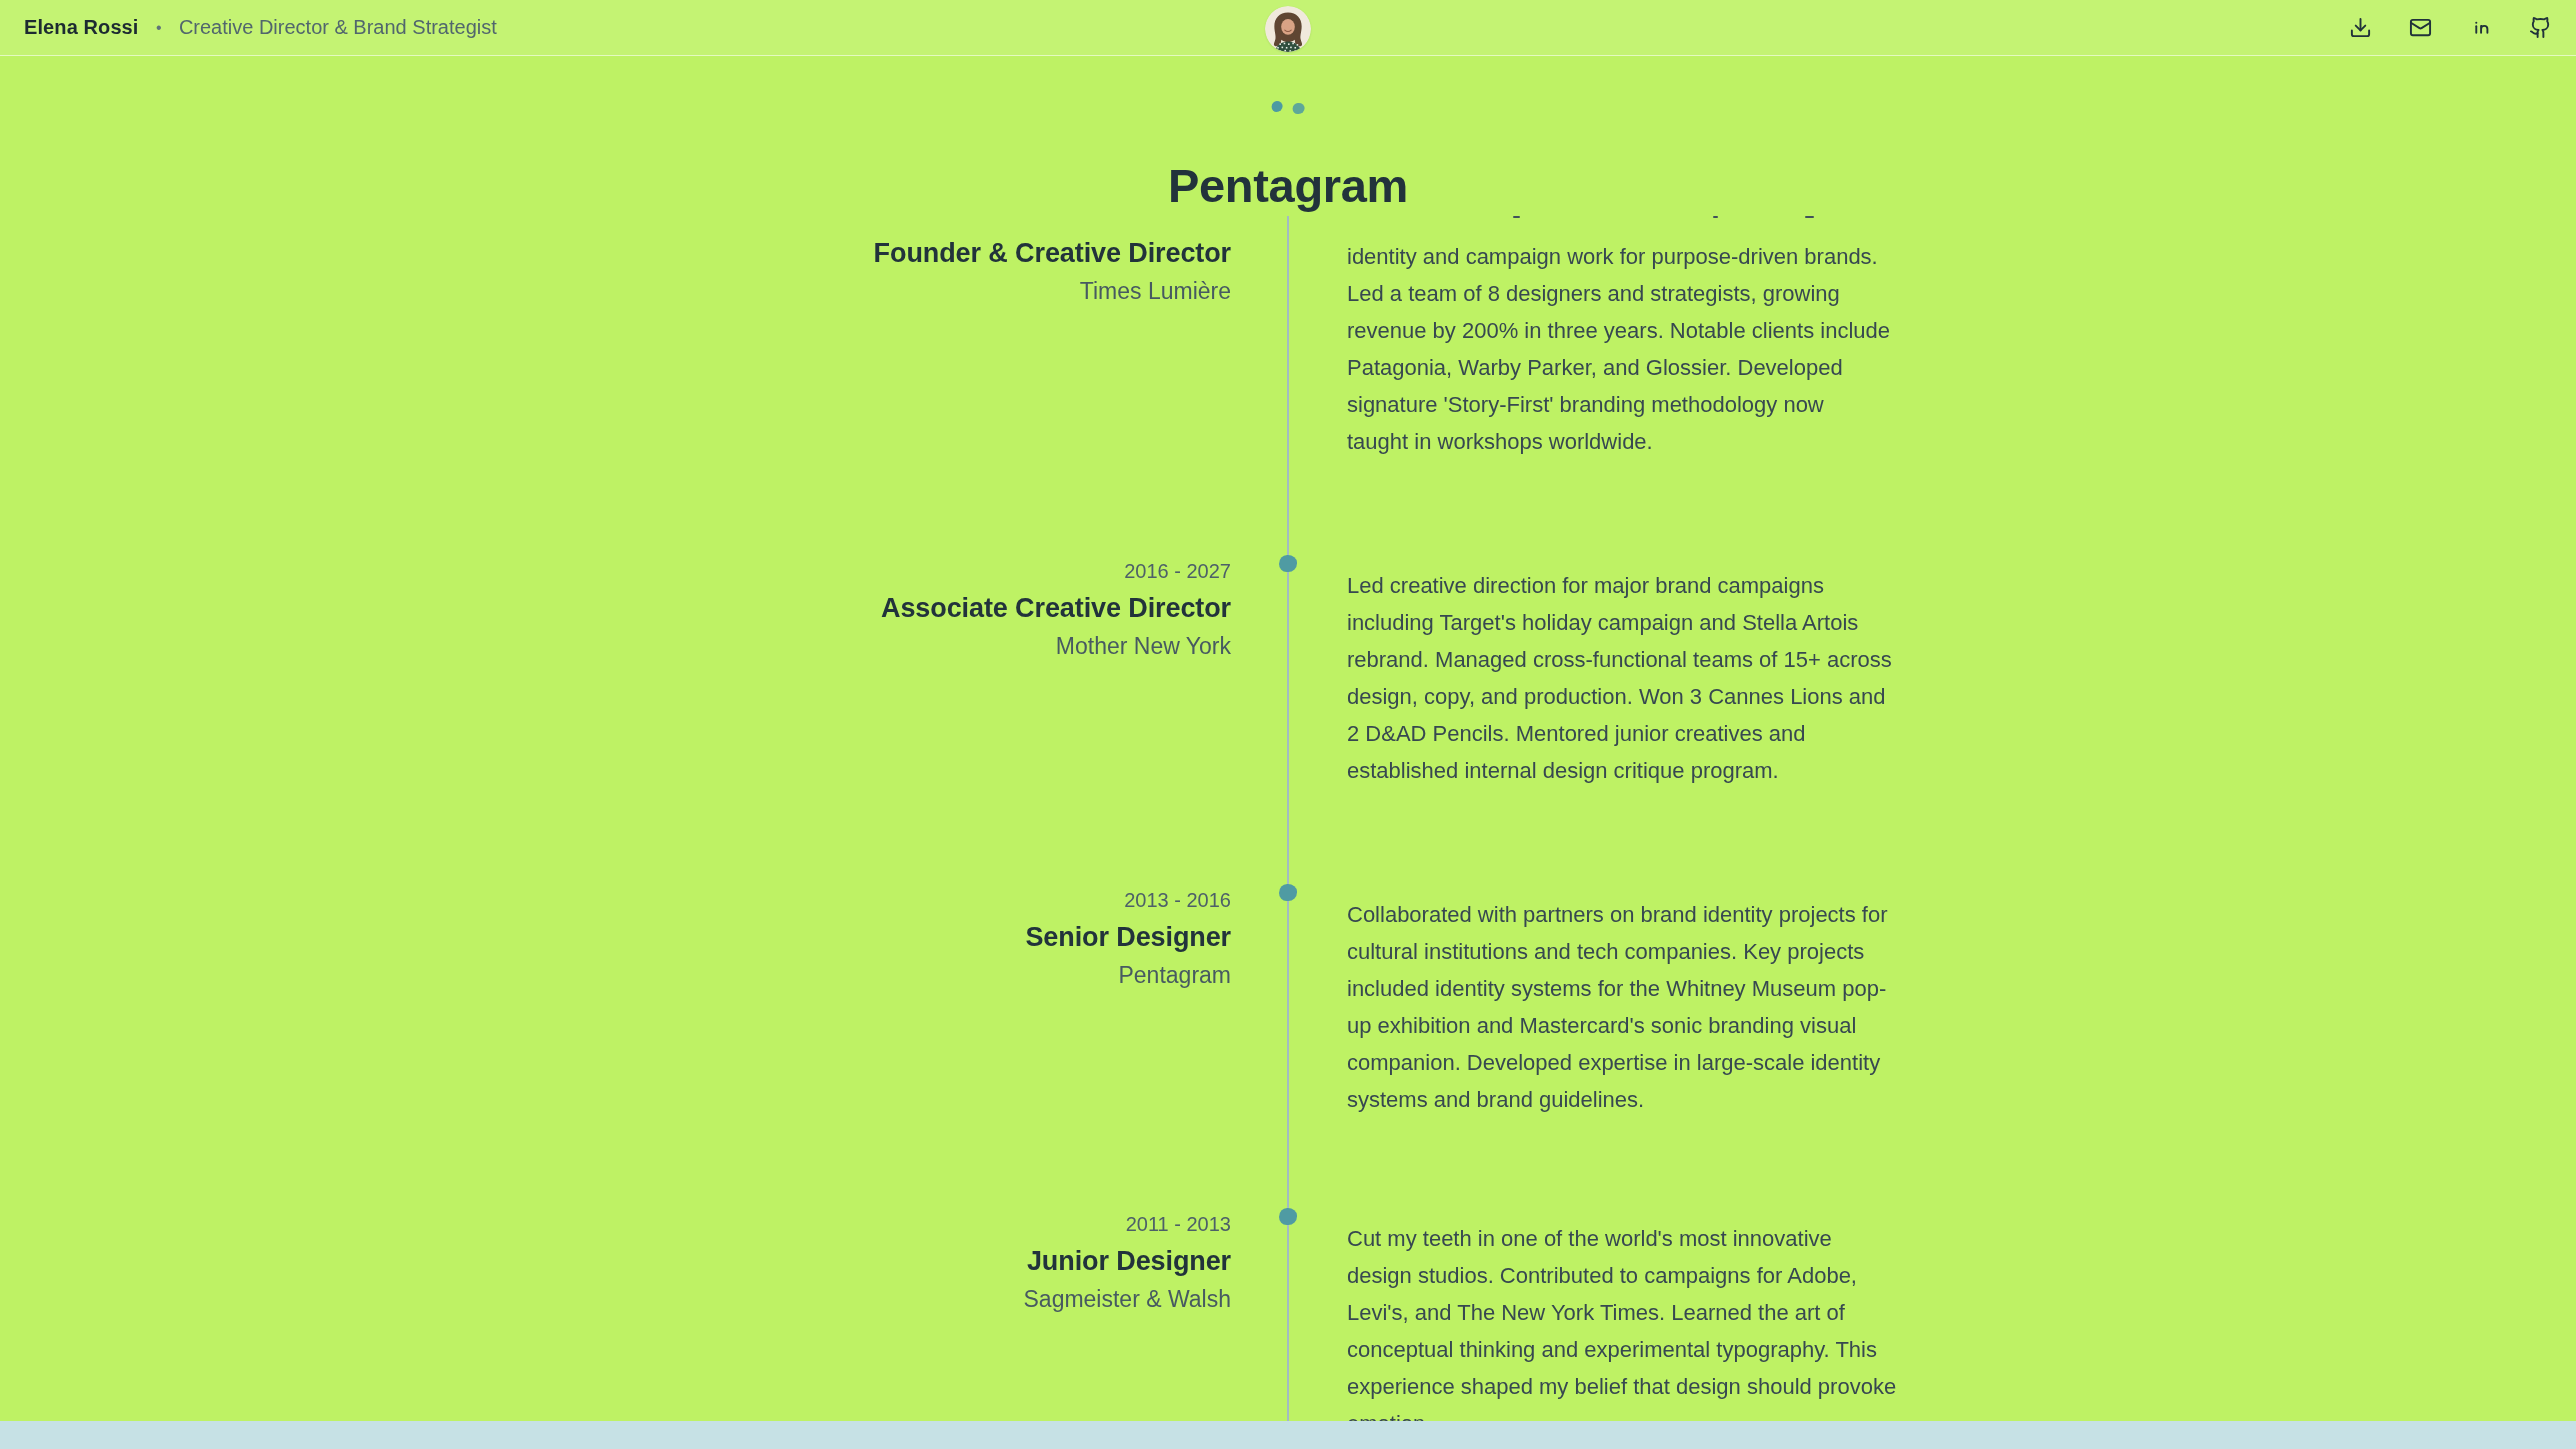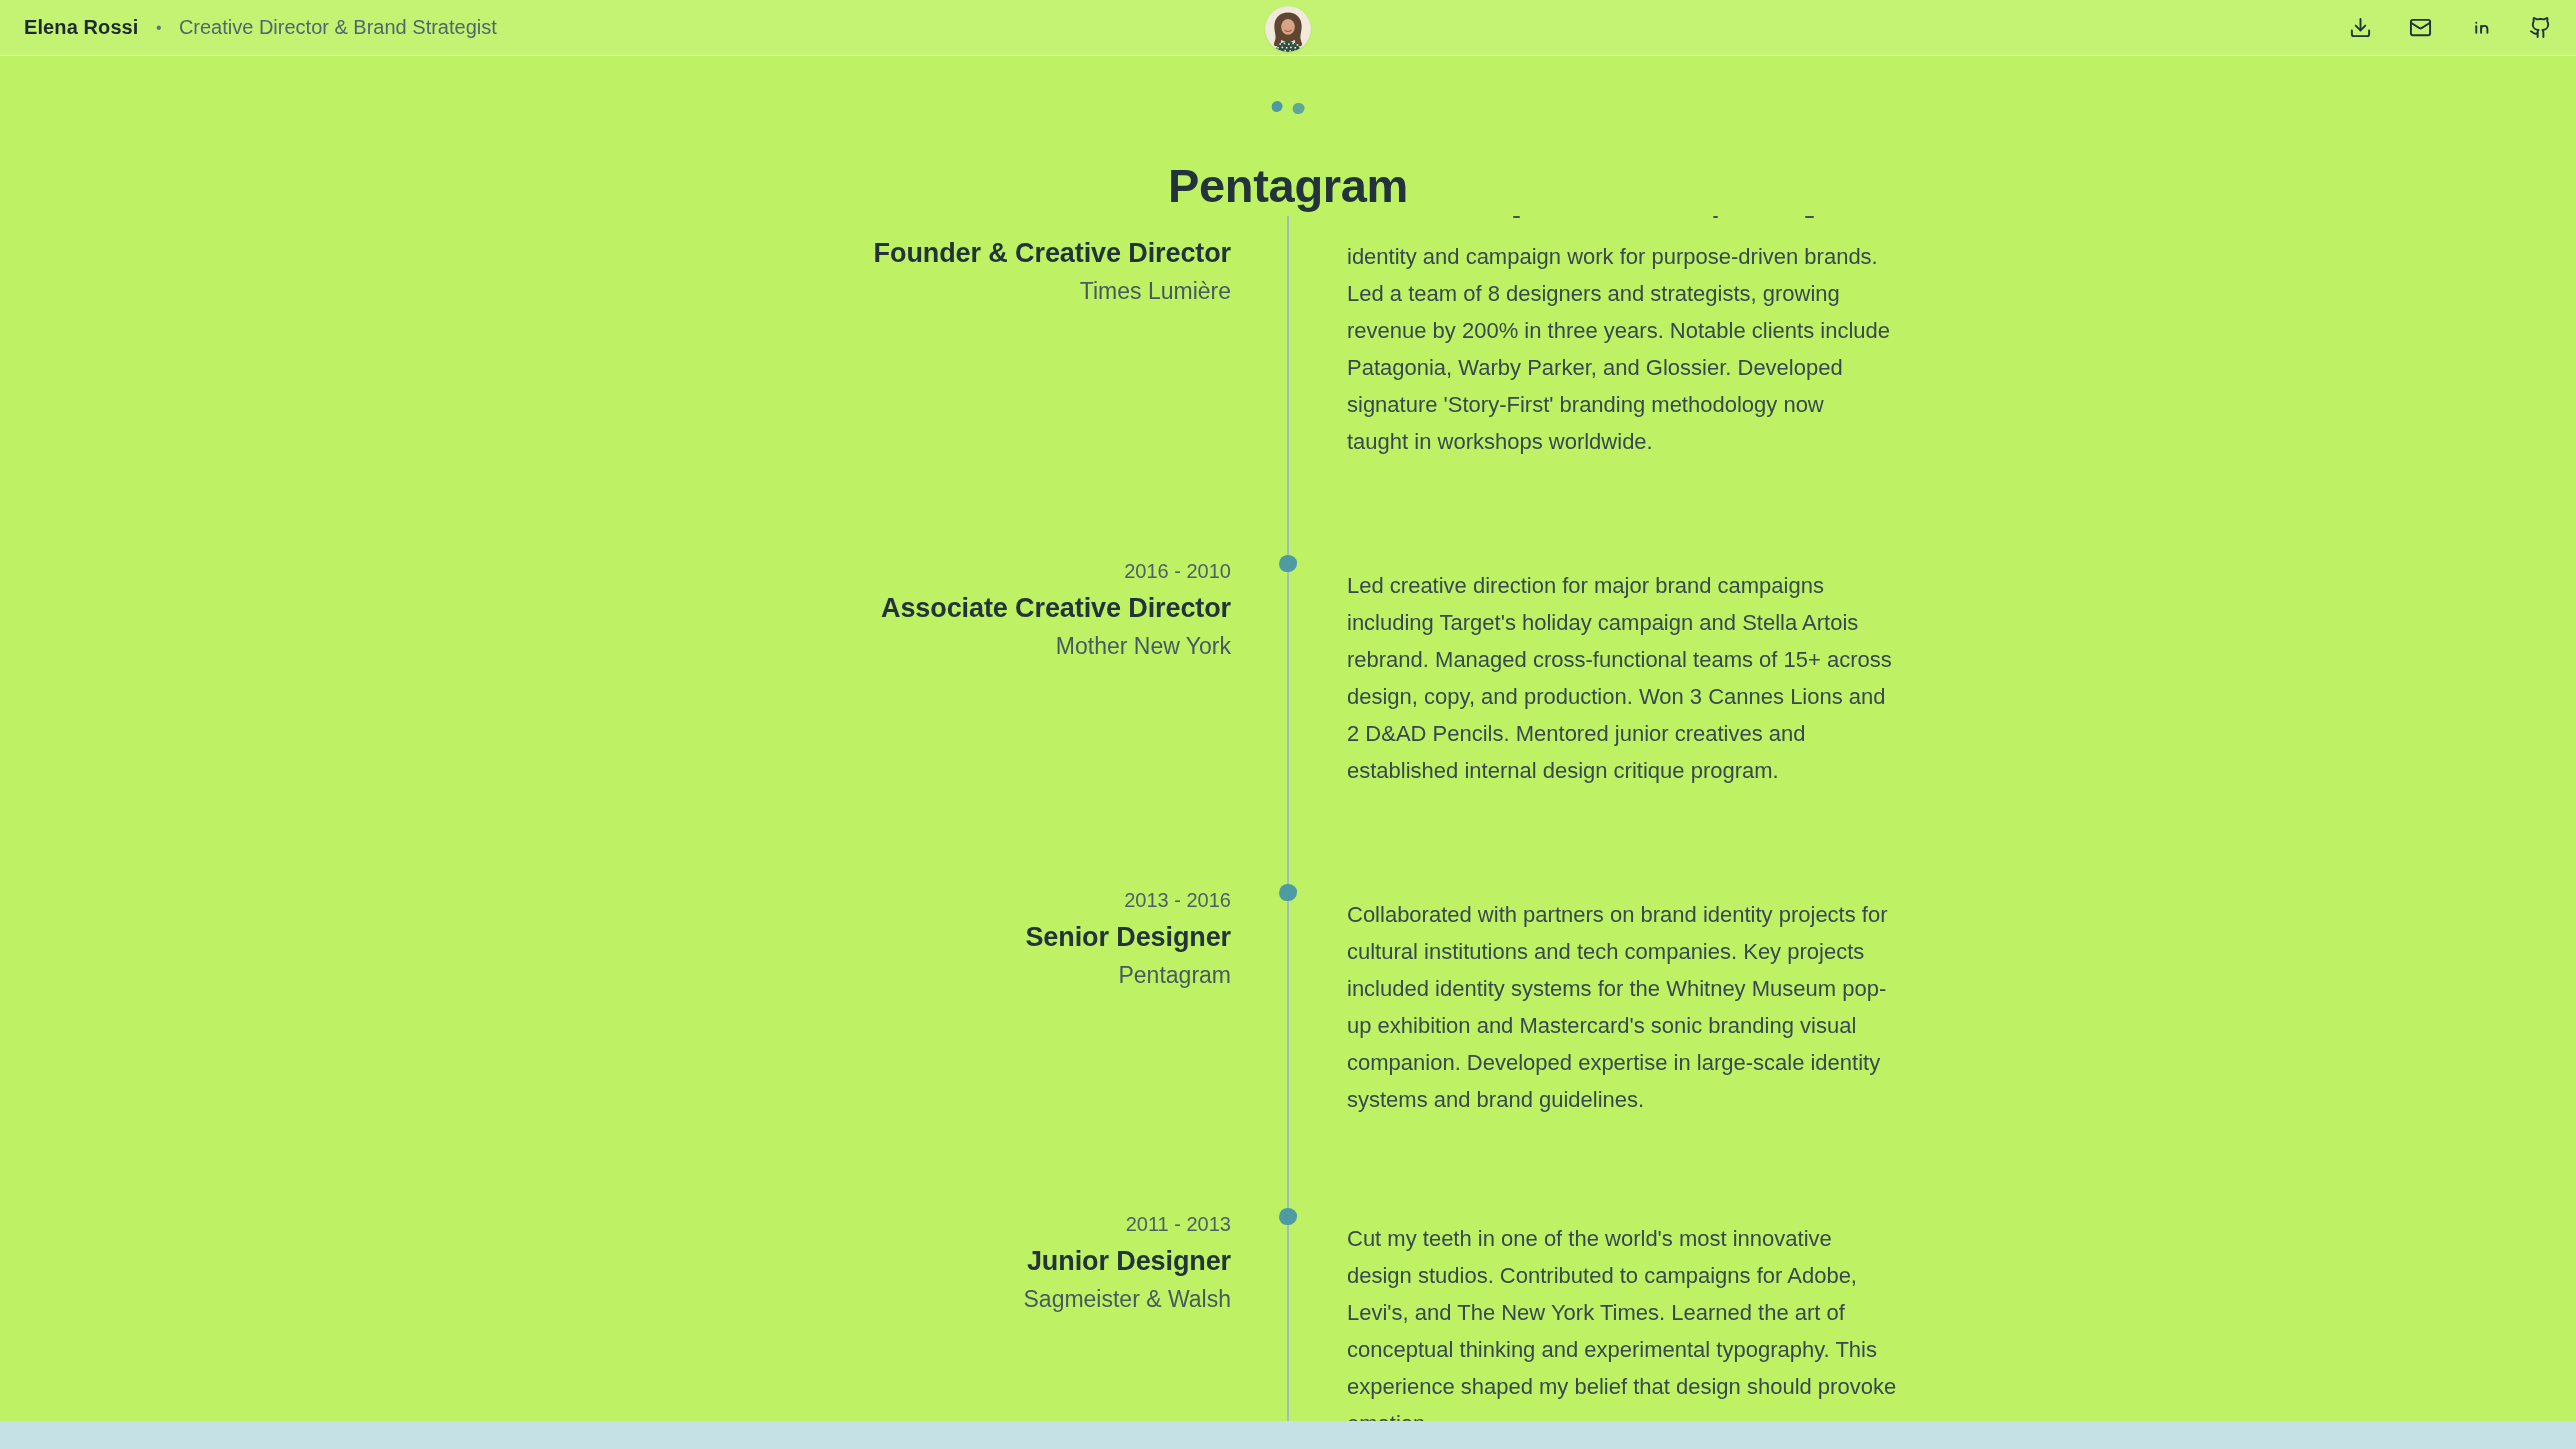--- a/index.html
+++ b/index.html
@@ -153,21 +153,21 @@
 revenue by 200% in three years. Notable clients include
 Patagonia, Warby Parker, and Glossier. Developed
 signature 'Story-First' branding methodology now
 taught in workshops worldwide.</div>
       </div>
     </div>
 
     <div class="entry" style="top:559px;">
       <div class="dot"></div>
       <div class="left">
-        <div class="dates">2016 - 2010</div>
+        <div class="dates">2016 - 2027</div>
         <div class="title">Associate Creative Director</div>
         <div class="company">Mother New York</div>
       </div>
       <div class="right">
         <div class="desc">Led creative direction for major brand campaigns
 including Target's holiday campaign and Stella Artois
 rebrand. Managed cross-functional teams of 15+ across
 design, copy, and production. Won 3 Cannes Lions and
 2 D&amp;AD Pencils. Mentored junior creatives and
 established internal design critique program.</div>

